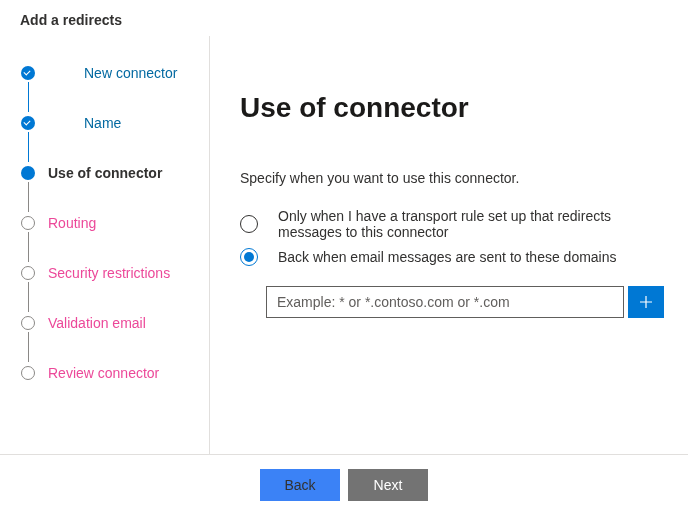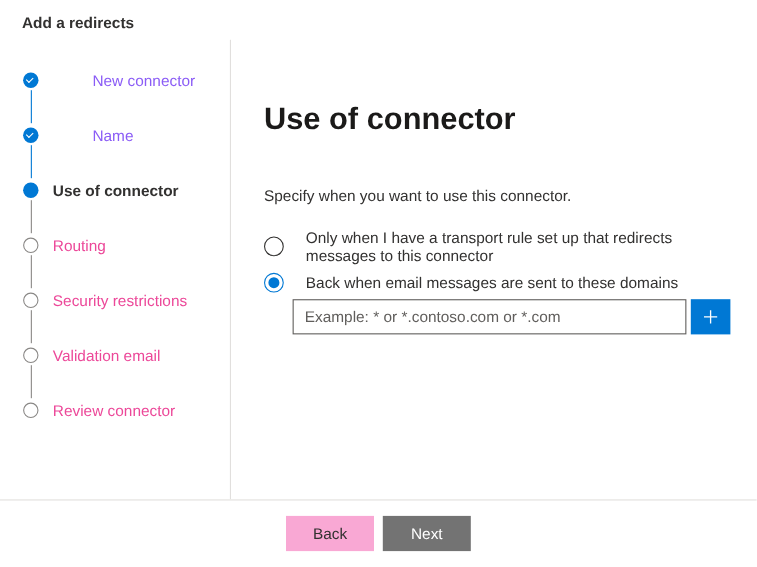--- a/index.html
+++ b/index.html
@@ -97,21 +97,21 @@
       padding-top: 0;
       font-size: 14px;
       line-height: 18px;
       color: #ec4899;
     }
     .step-label.current {
       font-weight: 600;
       color: #323130;
     }
     .step-label.completed {
-      color: #8b5cf6;
+      color: #0369a1;
       padding-left: 48px;
     }
     .main {
       flex: 1;
       padding: 56px 24px 20px 30px;
     }
     .page-title {
       font-size: 28px;
       font-weight: 700;
       margin-bottom: 46px;
@@ -155,21 +155,21 @@
       top: 3px;
       left: 3px;
     }
     .radio-label {
       font-size: 14px;
       color: #323130;
     }
     .domain-row {
       display: flex;
       align-items: center;
-      margin-top: 6px;
+      margin-top: 20px;
       margin-left: 26px;
     }
     .domain-input {
       flex: 1;
       border: 1px solid #605e5c;
       padding: 6px 10px;
       font-size: 14px;
       font-family: inherit;
       outline: none;
       height: 32px;
@@ -203,21 +203,21 @@
     .btn {
       min-width: 80px;
       height: 32px;
       padding: 0 16px;
       font-size: 14px;
       font-family: inherit;
       border: none;
       cursor: pointer;
     }
     .btn-secondary {
-      background: #f9a8d4;
+      background: #3b82f6;
       color: #323130;
     }
     .btn-primary {
       background: #737373;
       color: #fff;
     }
   </style>
 </head>
 <body>
 

